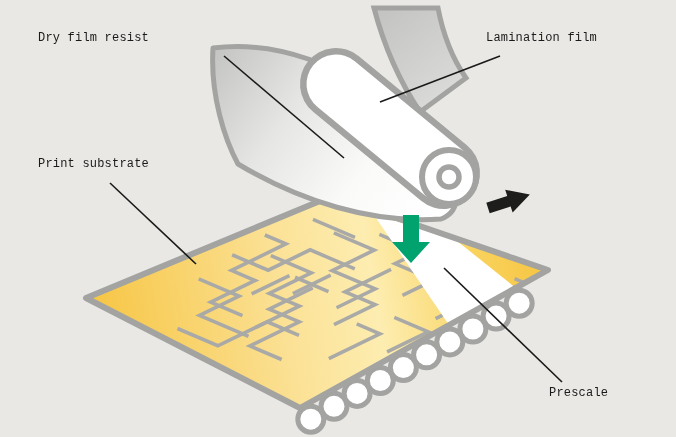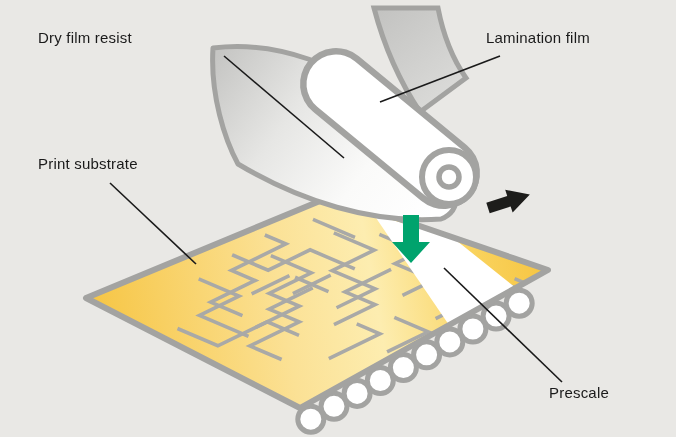--- a/index.html
+++ b/index.html
@@ -6,25 +6,26 @@
   .stage{
     position:relative;
     width:676px;height:437px;
     background:#e9e8e5;
     overflow:hidden;
     font-family:"Liberation Sans", sans-serif;
   }
   .stage svg{position:absolute;left:0;top:0;}
   .diagram-label{
     position:absolute;
-    font-size:15px;
+    font-size:12px;
     line-height:22px;
     color:#1a1a1a;
     white-space:nowrap;
     letter-spacing:.2px;
+    font-family:Liberation Mono, monospace;
   }
   .lbl-dryfilm{left:38px;top:27px;}
   .lbl-lamroll{left:486px;top:27px;}
   .lbl-substrate{left:38px;top:153px;}
   .lbl-prescale{left:549px;top:382px;}
 </style>
 </head>
 <body>
 
 <div class="stage">

